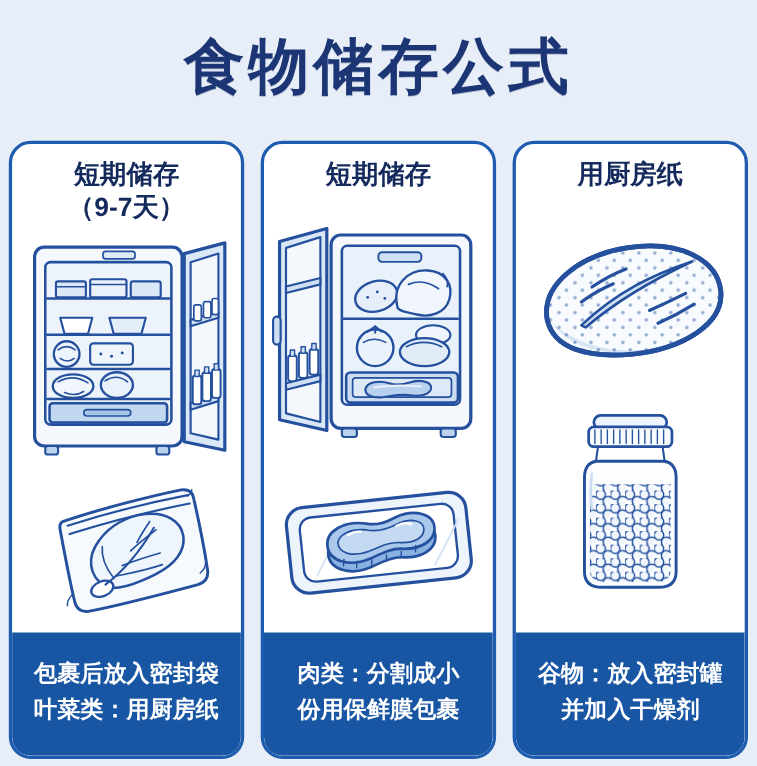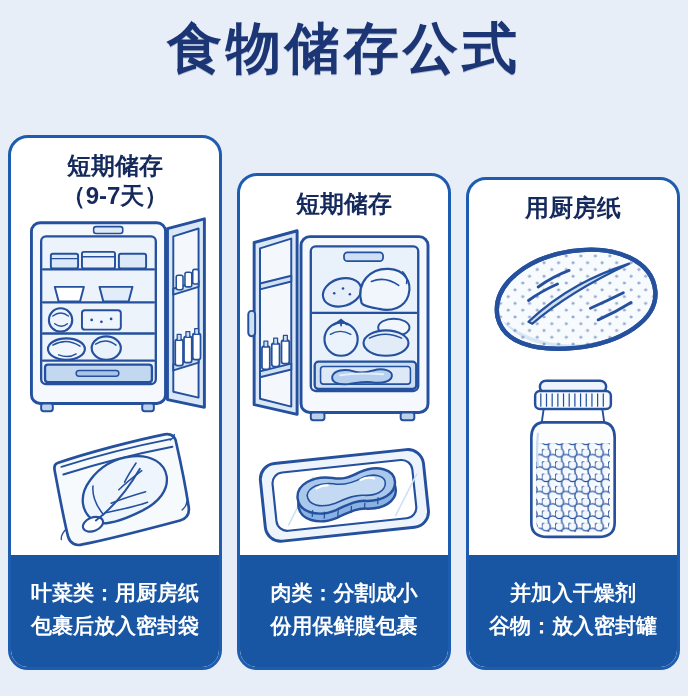--- a/index.html
+++ b/index.html
@@ -14,24 +14,25 @@
     font-family:"Liberation Sans","DejaVu Sans",sans-serif;
   }
   .page-title{
     text-align:center;
     padding-top:12px;
     font-size:55px;
     font-weight:900;
     letter-spacing:4px;
     color:var(--title-text);
     text-shadow:0 1px 0 rgba(20,40,90,.25);
+    margin-top:12px;
   }
   .cards{
-    position:absolute; left:8px; top:108px; width:672px; height:562px;
-    display:flex; gap:15px;align-items:flex-end;
+    position:absolute; left:8px; top:128px; width:672px; height:562px;
+    display:flex; gap:15px;
   }
   .card{
     flex:1 1 0;
     background:var(--card-bg);
     border:3px solid var(--card-border);
     border-radius:20px;
     display:flex; flex-direction:column;
     overflow:hidden;
   }
   .card-header{
@@ -127,22 +128,22 @@
         <path d="M46,58 C84,46 124,36 160,29" stroke-width="2"></path>
         <path d="M48,116 q-5,6 -4,10 M170,95 q5,-4 5,-9 M158,22 q4,-3 4,-6" stroke-width="1.4"></path>
         <path d="M80,108 C64,98 62,80 74,64 C84,50 100,41 118,39 C138,37 152,46 154,60 C156,74 146,87 128,96 C112,104 92,112 80,108 Z" fill="#eef5fd" stroke-width="2.4"></path>
         <ellipse cx="77" cy="110" rx="11" ry="7" transform="rotate(-22 77 110)" fill="#ffffff" stroke-width="2.2"></ellipse>
         <path d="M80,106 C96,94 112,76 126,52" stroke-width="2"></path>
         <path d="M96,88 C106,84 118,80 132,76 M90,98 C104,95 120,92 134,87 M104,74 C112,66 120,60 128,54 M88,100 C80,90 76,80 77,70 M110,66 C114,58 118,52 122,46" stroke-width="1.6"></path>
       </svg>
 
     </div>
     <div class="card-footer">
+      <div>包裹后放入密封袋</div>
       <div>叶菜类：用厨房纸</div>
-      <div>包裹后放入密封袋</div>
     </div>
   </div>
 
   <div class="card">
     <div class="card-header">
       <div>短期储存</div>
     </div>
     <div class="illos">
 
       <svg class="illo" width="198" height="210" viewBox="0 0 200 215" fill="none" stroke="currentColor" stroke-linecap="round" stroke-linejoin="round">
@@ -248,18 +249,18 @@
             <line x1="107" y1="20" x2="107" y2="33"></line>
         </g>
         <path d="M42,50 Q31,52 31,66 L31,156 Q31,171 48,171 L102,171 Q119,171 119,156 L119,66 Q119,52 108,50 Z" fill="#fbfdff" stroke-width="2.8"></path>
         <path d="M44,36 L42,50 M106,36 L108,50" stroke-width="2"></path>
         <rect x="36" y="72" width="78" height="94" fill="url(#beanPat)" clip-path="url(#jarClip)" stroke="none"></rect>
         <path d="M38,62 q-2,18 0,34" stroke="#c9dcf2" stroke-width="2.4"></path>
       </svg>
 
     </div>
     <div class="card-footer">
+      <div>谷物：放入密封罐</div>
       <div>并加入干燥剂</div>
-      <div>谷物：放入密封罐</div>
     </div>
   </div>
 
 </div>
 
 </body></html>

